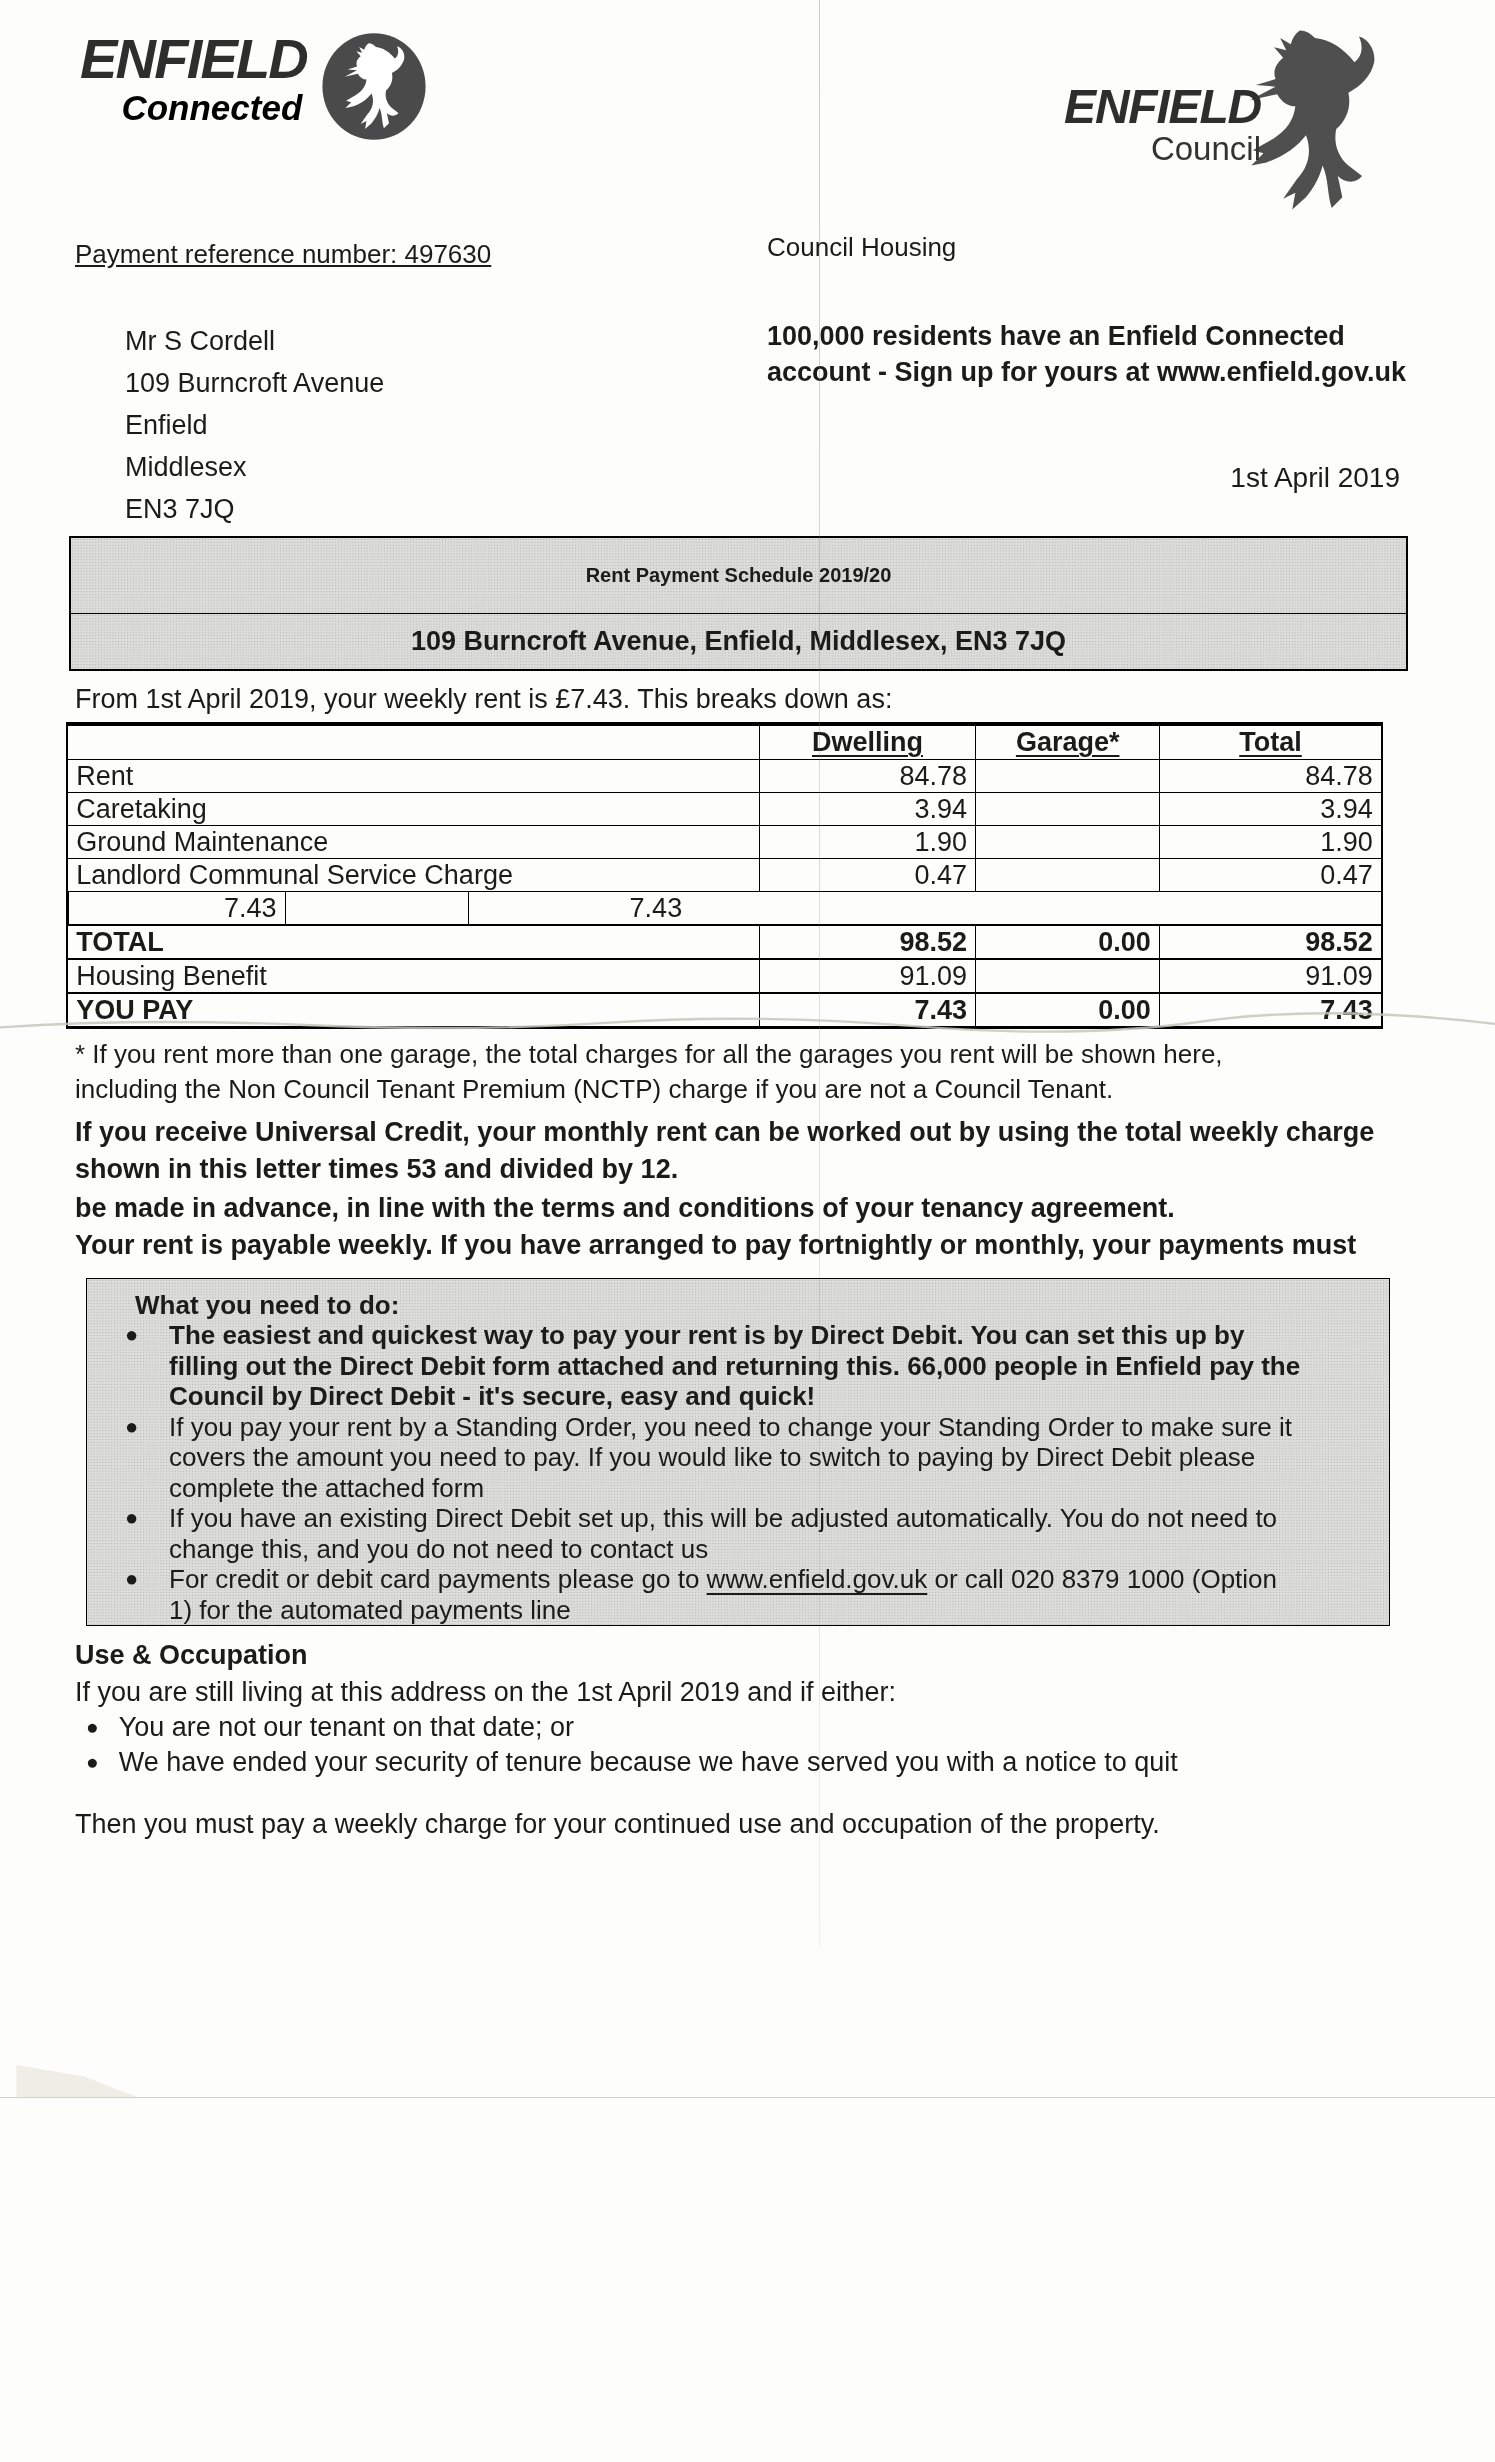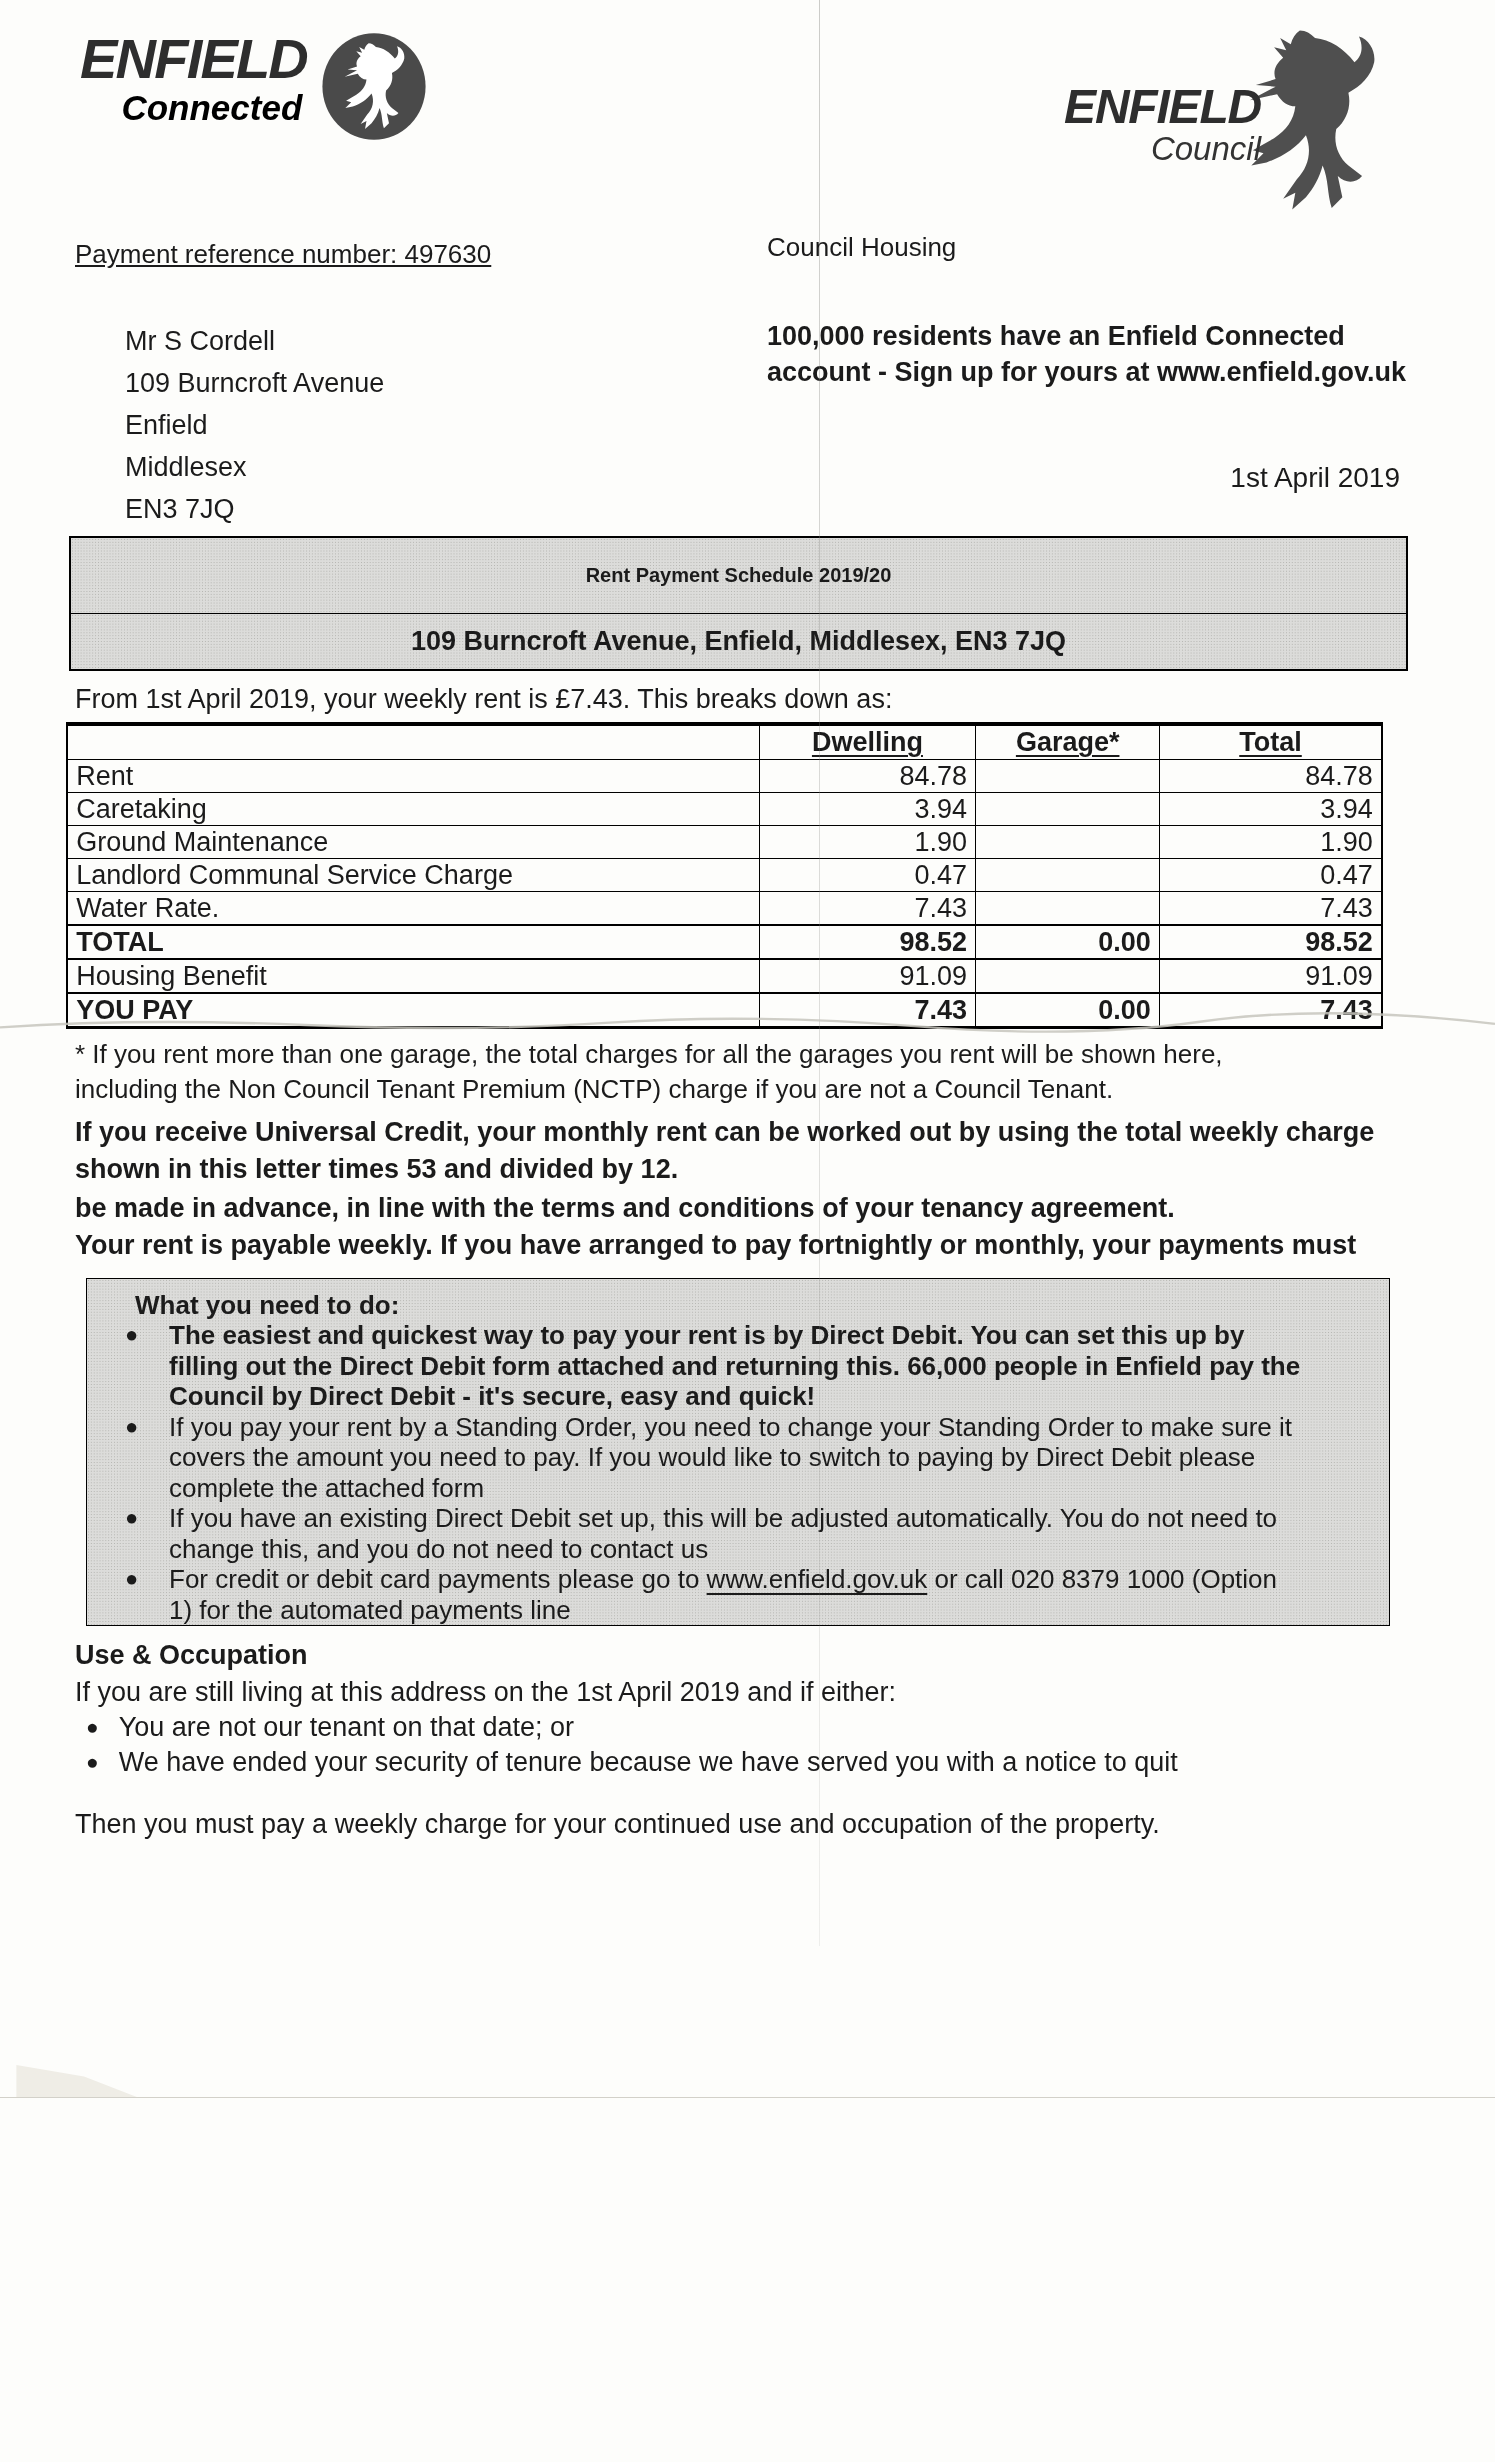--- a/index.html
+++ b/index.html
@@ -11,21 +11,21 @@
   }
   .abs{position:absolute;}
 
   
   .logo-left-text{left:72px; top:29px; width:235px; text-align:right;}
   .logo-left-text .l1{font-size:56px; font-weight:700; font-style:italic; letter-spacing:-1.8px; line-height:59px; color:#2e2e2e;}
   .logo-left-text .l2{font-size:35px; font-style:italic; font-weight:700; line-height:39px; color:#000000; padding-right:4.7px;}
   .logo-badge{left:321px; top:32px;}
   .logo-right-text{left:1032px; top:82px; width:229px; text-align:right; z-index:3;}
   .logo-right-text .l1{font-size:48px; font-weight:700; font-style:italic; letter-spacing:-1.2px; line-height:49px; color:#2e2e2e;}
-  .logo-right-text .l2{font-size:33px; font-style:italic; font-weight:500; line-height:35px; color:#333;}
+  .logo-right-text .l2{font-size:33px; font-weight:500; line-height:35px; color:#333;}
   .logo-right-beast{left:1243px; top:29px; z-index:2;}
 
   
   .fold-v{left:819px; top:0; width:1.2px; height:1946px;
     background:linear-gradient(to bottom, rgba(130,130,125,.40), rgba(130,130,125,.12)); z-index:6;}
   .crease-1{left:0; top:1012px; z-index:6;}
   .crease-2{left:0; top:2097px; width:1495px; height:1.2px; background:#d3d1c9; z-index:6;}
   .crease-2-flap{left:16.4px; top:2065px; width:123px; height:33px; background:#efede6;
     clip-path:polygon(0 100%, 100% 100%, 55% 35%, 0 0); z-index:6;}
 
@@ -178,21 +178,20 @@
       <div class="tcell c2 num"></div>
       <div class="tcell c3 num">1.90</div>
     </div>
     <div class="trow">
       <div class="tcell c0 lbl">Landlord Communal Service Charge</div>
       <div class="tcell c1 num">0.47</div>
       <div class="tcell c2 num"></div>
       <div class="tcell c3 num">0.47</div>
     </div>
     <div class="trow">
-      <div class="tcell c0 lbl">Water Rate.</div>
       <div class="tcell c1 num">7.43</div>
       <div class="tcell c2 num"></div>
       <div class="tcell c3 num">7.43</div>
     </div>
     <div class="trow thick boldrow">
       <div class="tcell c0 lbl">TOTAL</div>
       <div class="tcell c1 num">98.52</div>
       <div class="tcell c2 num">0.00</div>
       <div class="tcell c3 num">98.52</div>
     </div>

